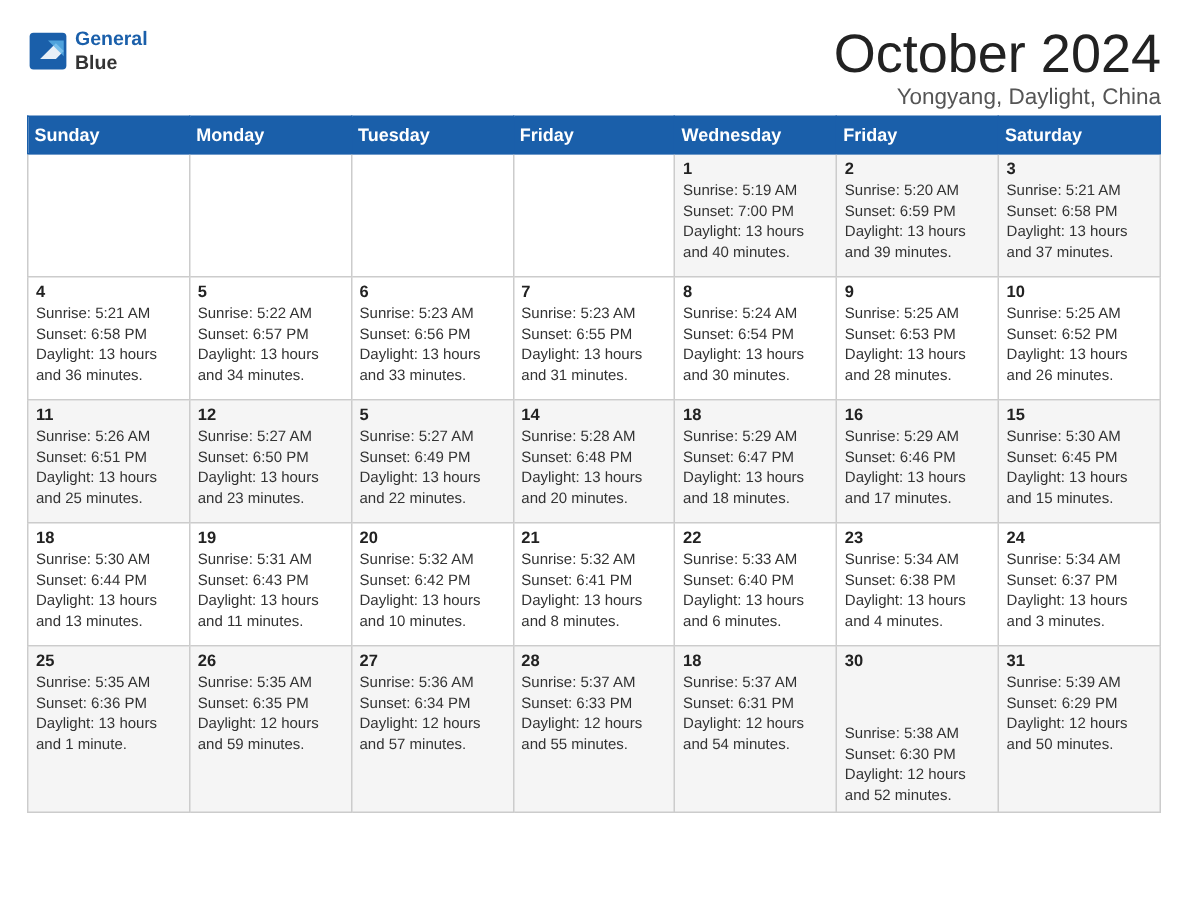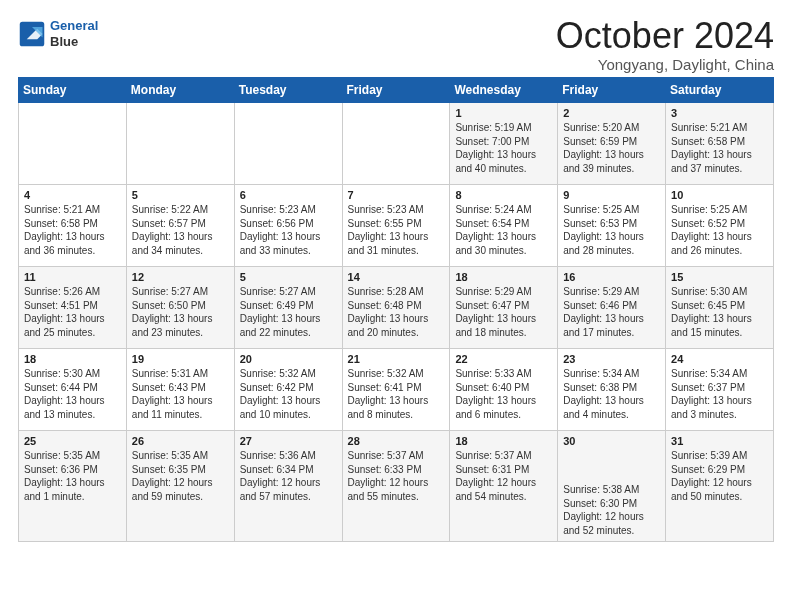--- a/index.html
+++ b/index.html
@@ -204,21 +204,21 @@
             <div class="cell-text" style="white-space: pre-line;">Sunrise: 5:25 AM
 Sunset: 6:52 PM
 Daylight: 13 hours
 and 26 minutes.</div>
           </td>
         </tr>
         <tr>
           <td>
             <span class="day-num">11</span>
             <div class="cell-text" style="white-space: pre-line;">Sunrise: 5:26 AM
-Sunset: 4:51 PM
+Sunset: 6:51 PM
 Daylight: 13 hours
 and 25 minutes.</div>
           </td>
           <td>
             <span class="day-num">12</span>
             <div class="cell-text" style="white-space: pre-line;">Sunrise: 5:27 AM
 Sunset: 6:50 PM
 Daylight: 13 hours
 and 23 minutes.</div>
           </td>

